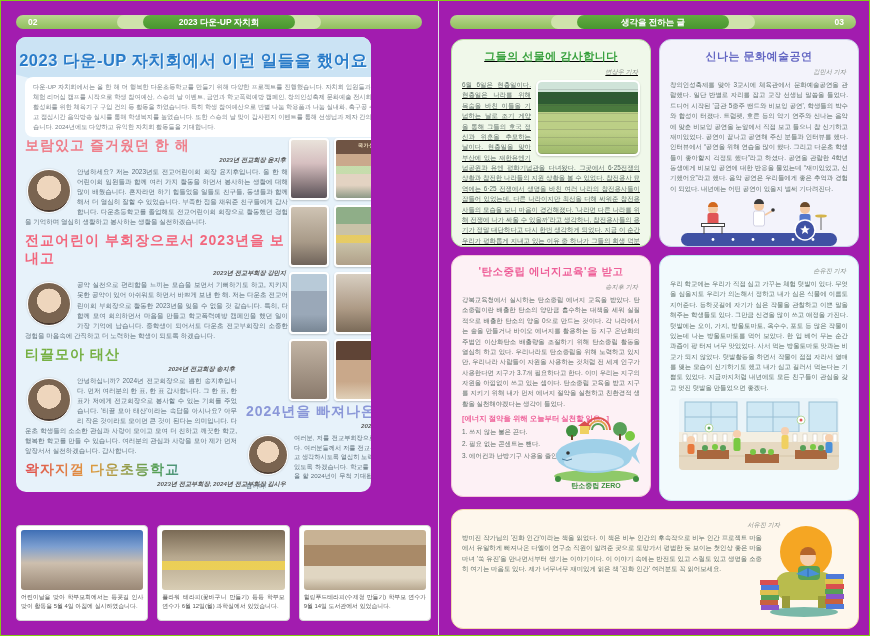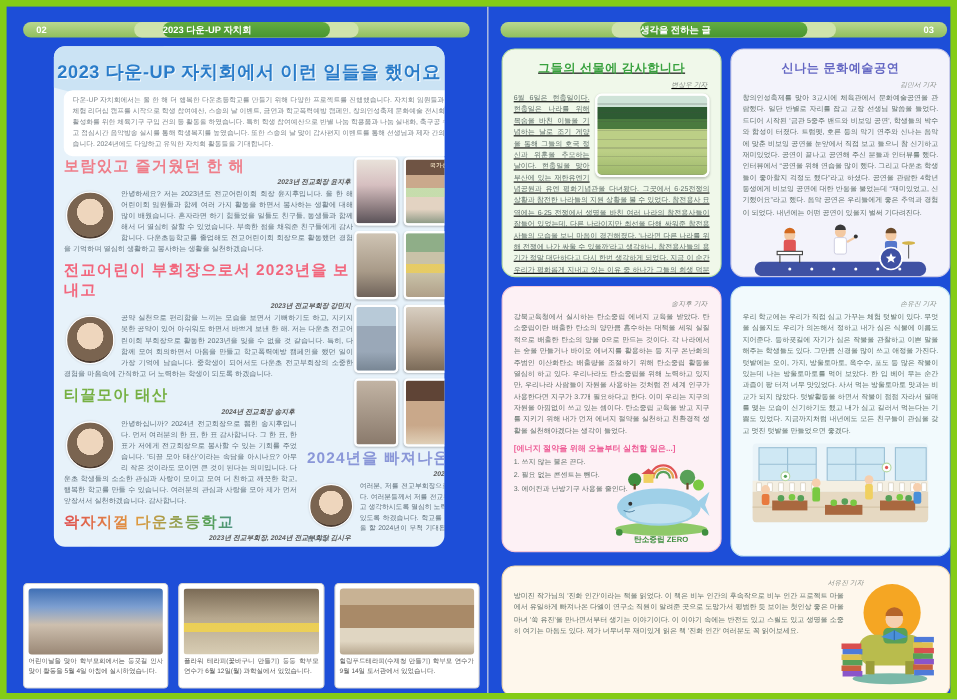--- a/index.html
+++ b/index.html
@@ -1,32 +1,32 @@
 <!DOCTYPE html>
 <html lang="ko"><head>
 <meta charset="utf-8">
 <style>
   html,body{margin:0;padding:0;background:#fff;}
-  .canvas{position:relative;width:870px;height:636px;background:#1d4ed8;border:6px solid #84cc16;
+  .canvas{position:relative;width:870px;height:636px;background:#a21caf;border:1px solid #84cc16;
           font-family:"Liberation Sans","DejaVu Sans",sans-serif;overflow:hidden;box-sizing:border-box;}
   .fold{position:absolute;left:437px;top:0;width:1px;height:636px;background:#e4e4e4;}
 
   
   .hbar{position:absolute;top:14px;width:406px;height:14px;border-radius:7px;
         background:linear-gradient(180deg,#b9d78f,#90bf5e);}
   .hbar .pagenum{position:absolute;top:0;font-size:8.5px;font-weight:bold;color:#fff;line-height:14px;}
   .pill-outer{position:absolute;left:50%;top:0;transform:translateX(-50%);width:204px;height:14px;
               border-radius:7px;background:#cfe3ab;}
   .pill-inner{position:absolute;left:50%;top:0;transform:translateX(-50%);width:152px;height:14px;
               border-radius:7px;background:linear-gradient(180deg,#63ac42,#48962f);
-              color:#fff;font-size:8.5px;font-weight:bold;line-height:14px;white-space:nowrap;}
+              color:#fff;font-size:8.5px;font-weight:bold;text-align:center;line-height:14px;white-space:nowrap;}
 
   
   .mainbox{position:absolute;left:15px;top:36px;width:355px;height:455px;border-radius:10px;
-           background:#e7f2fa;overflow:hidden;margin-left:28px;}
+           background:#e7f2fa;overflow:hidden;}
   .wave1{position:absolute;top:-78px;left:-70px;width:580px;height:140px;background:#cbe3f4;border-radius:50%;}
   .wave2{position:absolute;top:-95px;left:90px;width:520px;height:150px;background:#dcecf8;border-radius:50%;}
   .lp-title{position:absolute;left:0;top:13px;width:100%;text-align:center;font-size:16.5px;font-weight:bold;
             color:#2a7cc9;letter-spacing:.5px;text-shadow:1px 1px 0 rgba(255,255,255,.8);}
   .introbox{position:absolute;left:9px;top:40px;width:381px;height:50px;background:#fff;border-radius:8px;
             padding:5px 8px;font-size:6.2px;line-height:1.6;color:#7a8288;text-align:justify;word-break:break-all;}
   .textcol{position:absolute;left:9px;top:100px;width:263px;}
   .sect{margin-bottom:5px;}
   .sect h3{margin:0 0 1px;font-size:14px;font-weight:bold;letter-spacing:1px;}
   .h-pink{color:#ef7e8a;} .h-red{color:#f2677d;} .h-green{color:#76b043;} .h-blue{color:#8a97d8;}
@@ -228,20 +228,21 @@
         <path d="M127 10a5 5 0 0 1 10 0z" fill="#6b4a2a"></path>
       <rect x="126.5" y="17" width="11" height="10" rx="2" fill="#5577cc"></rect>
       <circle cx="132" cy="33" r="10" fill="#3f51a3" stroke="#fff" stroke-width="1.5"></circle>
       <path d="M132 28l1.4 3.2 3.4.2-2.6 2.2.9 3.3-3.1-1.9-3.1 1.9.9-3.3-2.6-2.2 3.4-.2z" fill="#fff"></path>
       <line x1="148" y1="20" x2="148" y2="33" stroke="#666" stroke-width="1"></line>
         <ellipse cx="148" cy="19" rx="6" ry="1.6" fill="#d4b44a"></ellipse>
     </svg>
   </div>
 
   <div class="artbox box-pink">
+    <h2>'탄소중립 에너지교육'을 받고</h2>
     <div class="rep">송지후 기자</div>
     <div class="abody">강북교육청에서 실시하는 탄소중립 에너지 교육을 받았다. 탄소중립이란 배출한 탄소의 양만큼 흡수하는 대책을 세워 실질적으로 배출한 탄소의 양을 0으로 만드는 것이다. 각 나라에서는 숲을 만들거나 바이오 에너지를 활용하는 등 지구 온난화의 주범인 이산화탄소 배출량을 조절하기 위해 탄소중립 활동을 열심히 하고 있다. 우리나라도 탄소중립을 위해 노력하고 있지만, 우리나라 사람들이 자원을 사용하는 것처럼 전 세계 인구가 사용한다면 지구가 3.7개 필요하다고 한다. 이미 우리는 지구의 자원을 아낌없이 쓰고 있는 셈이다. 탄소중립 교육을 받고 지구를 지키기 위해 내가 먼저 에너지 절약을 실천하고 친환경적 생활을 실천해야겠다는 생각이 들었다.</div>
     <div class="tips-h">[에너지 절약을 위해 오늘부터 실천할 일은...]</div>
     <ul class="tips">
       <li>1. 쓰지 않는 불은 끈다.</li>
       <li>2. 필요 없는 콘센트는 뺀다.</li>
       <li>3. 에어컨과 난방기구 사용을 줄인다.</li>
     </ul>
     <svg class="whale" width="92" height="86" viewBox="0 0 92 86">
       <ellipse cx="46" cy="72" rx="42" ry="6" fill="#8fc969"></ellipse>

